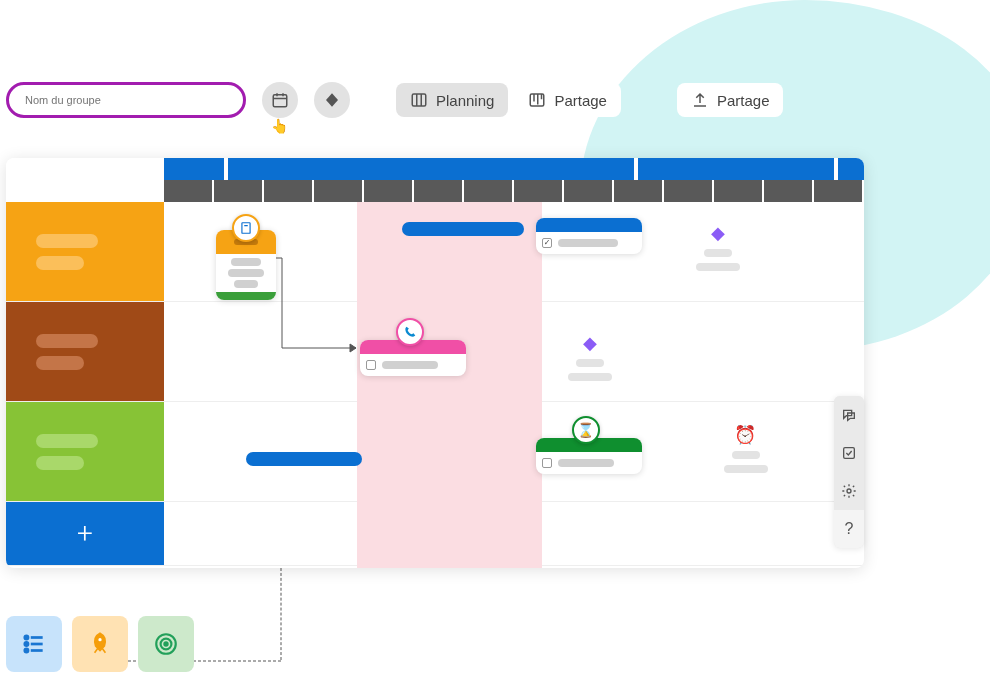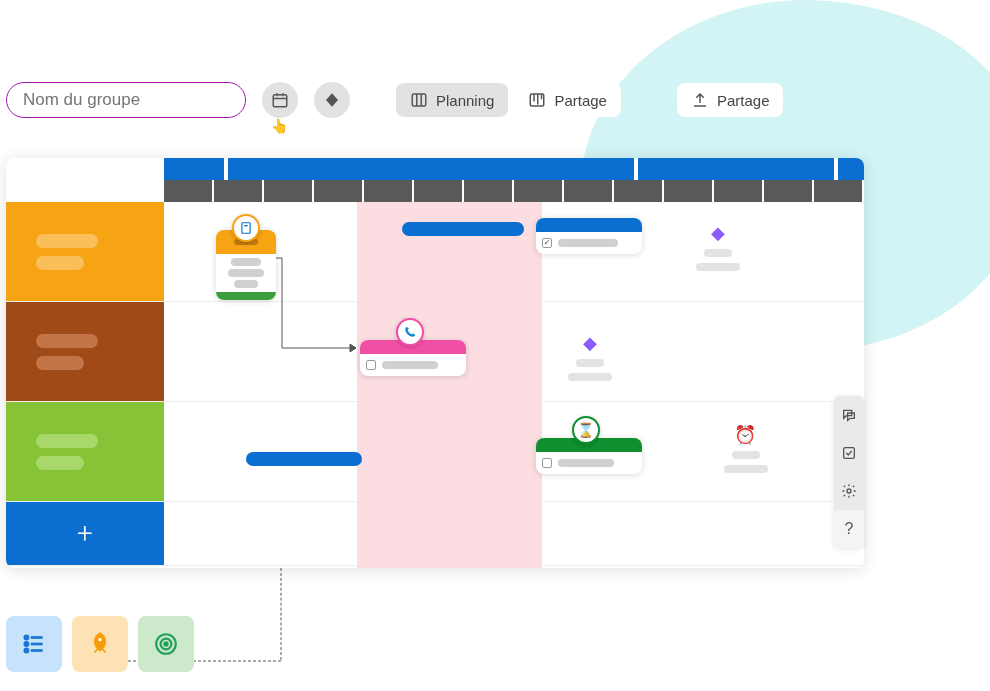--- a/index.html
+++ b/index.html
@@ -1,21 +1,21 @@
 <!DOCTYPE html>
 <html><head>
 <meta charset="utf-8">
 <style>
   * { box-sizing: border-box; margin: 0; padding: 0; }
   body { font-family: -apple-system, BlinkMacSystemFont, "Segoe UI", Roboto, sans-serif; background: #fff; width: 990px; height: 691px; position: relative; overflow: hidden; }
   
   .bg-blob { position: absolute; right: -40px; top: 0; width: 450px; height: 350px; background: #d2f4f4; border-radius: 50% 50% 48% 52% / 55% 48% 52% 45%; z-index: 0; }
   
   .toolbar { position: absolute; top: 82px; left: 6px; display: flex; align-items: center; gap: 16px; z-index: 5; }
-  .group-input { width: 240px; height: 36px; border: 1px solid #a21caf; border-radius: 18px; padding: 0 16px; font-size: 17px; color: #bbb; background: #fff; }
+  .group-input { width: 240px; height: 36px; border: 3px solid #a21caf; border-radius: 18px; padding: 0 16px; font-size: 11px; color: #bbb; background: #fff; }
   .circle-btn { width: 36px; height: 36px; border-radius: 50%; background: #e2e2e2; display: flex; align-items: center; justify-content: center; cursor: pointer; border: none; position: relative; }
   .circle-btn svg { width: 18px; height: 18px; }
   .cursor-pointer { position: absolute; left: 50%; top: 100%; transform: translateX(-50%); font-size: 14px; }
   
   .tabs { display: flex; gap: 6px; margin-left: 30px; }
   .tab { display: flex; align-items: center; gap: 8px; padding: 8px 14px; border-radius: 8px; background: #fff; border: none; font-size: 15px; color: #444; cursor: pointer; }
   .tab.active { background: #e2e2e2; }
   .tab svg { width: 18px; height: 18px; }
   .share-tab { margin-left: 50px; text-align: right; }
   

